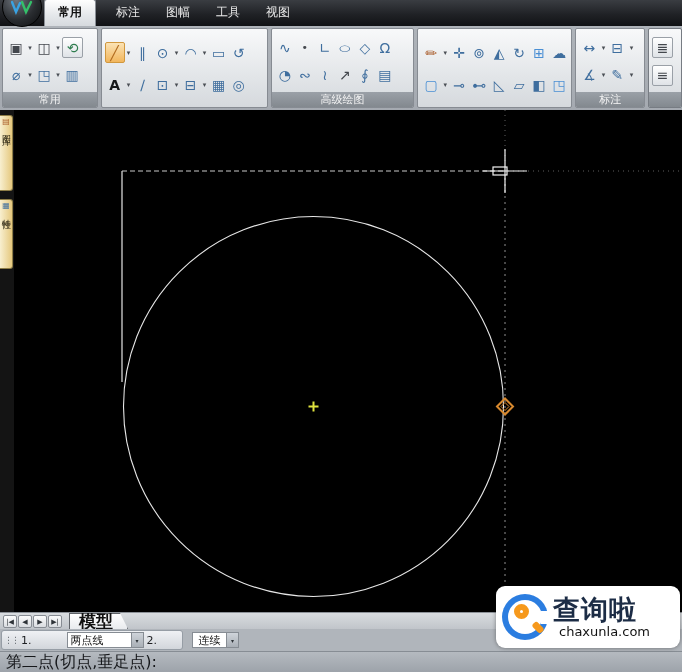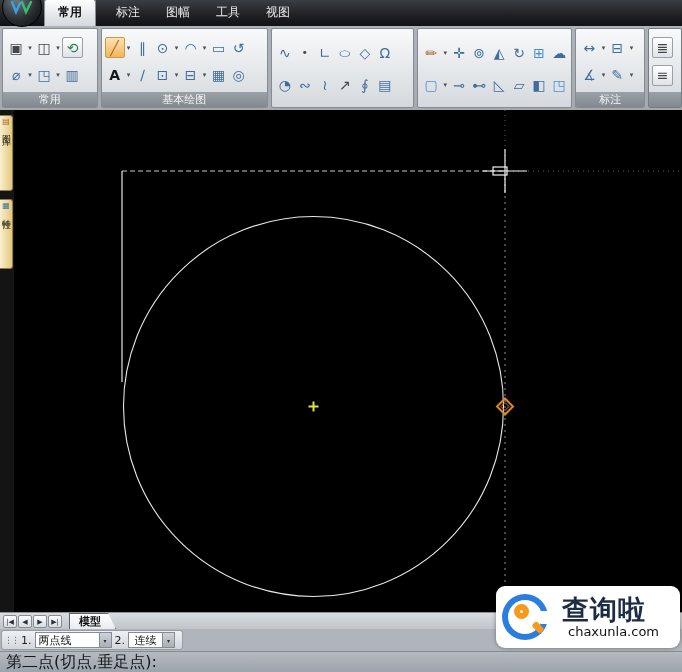--- a/index.html
+++ b/index.html
@@ -79,54 +79,54 @@
     position:absolute; left:0; top:612px; width:682px; height:17px;
     background:linear-gradient(#d9dcdf,#c1c5ca); border-top:1px solid #8d9298;
     display:flex; align-items:flex-end; padding-left:3px;
   }
   .navbtn {
     width:14px; height:13px; margin:0 1px 1px 0; font-size:7px; color:#2e3338;
     background:linear-gradient(#fcfcfc,#d9dce0); border:1px solid #878c93; border-radius:2px;
     display:flex; align-items:center; justify-content:center; cursor:default;
   }
   .model-tab {
-    margin-left:6px; height:16px; padding:0 14px 0 9px; font-size:11px; font-weight:bold; color:#111;
+    margin-left:6px; height:16px; padding:0 14px 0 9px; font-size:17px; font-weight:bold; color:#111;
     background:linear-gradient(#ffffff,#e9ebee); border:1px solid #5f6368; border-bottom:none;
     clip-path:polygon(0 0, calc(100% - 8px) 0, 100% 100%, 0 100%);
     display:flex; align-items:center; cursor:default;
   }
   
   .cmdbar { position:absolute; left:0; top:629px; width:682px; height:22px; background:#b0b5bb; }
   .cmdbox {
     position:absolute; left:1px; top:1px; height:20px; width:182px;
     background:linear-gradient(#eff1f4,#d2d6db); border:1px solid #969da5; border-radius:3px;
     display:flex; align-items:center; padding:0 4px 0 2px; gap:3px;
   }
   .grip { font-size:9px; color:#6c7278; letter-spacing:-2px; cursor:default; }
   .cmdlabel { font-size:11px; color:#1d1f22; white-space:nowrap; }
-  .combo { display:flex; height:16px; }
+  .combo { display:flex; height:16px;margin-left:32px; }
   .combo input {
     height:16px; border:1px solid #868c93; border-right:none; background:#fff;
     font-size:11px; font-family:inherit; padding:0 3px; color:#111;
   }
   .combo .arrowbtn {
     width:13px; height:16px; background:linear-gradient(#cfd4da,#a9afb6);
     border:1px solid #868c93; font-size:6px; color:#2e3338;
     display:flex; align-items:center; justify-content:center; cursor:default;
   }
   
   .statusbar {
     position:absolute; left:0; top:651px; width:682px; height:21px;
     background:linear-gradient(#b5bac0,#9da3aa); border-top:1px solid #878d94;
     font-size:16px; color:#16181b; line-height:20px; padding-left:6px;
   }
   
   .watermark {
     position:absolute; left:496px; top:586px; width:184px; height:62px;
-    background:#fff; border-radius:9px; display:flex; align-items:center; padding:0 6px; gap:14px;
+    background:#fff; border-radius:9px; display:flex; align-items:center; padding:0 6px; gap:5px;
     box-shadow:0 0 4px rgba(0,0,0,.4); z-index:8;
   }
   .wm-logo { position:relative; width:46px; height:46px; flex:0 0 46px; }
   .wm-ring { position:absolute; inset:0; border-radius:50%; background:#2b7de0; }
   .wm-ring-hole { position:absolute; inset:6px; border-radius:50%; background:#fff; }
   .wm-gap { position:absolute; right:-2px; top:17px; width:9px; height:13px; background:#fff; }
   .wm-lens { position:absolute; left:12px; top:10px; width:15px; height:15px; border:6px solid #f6991c; border-radius:50%; }
   .wm-handle { position:absolute; left:30px; top:30px; width:12px; height:7px; background:#f6991c; border-radius:3px; transform:rotate(45deg); }
   .wm-text { display:flex; flex-direction:column; align-items:flex-start; line-height:1; }
   .wm-title { font-family:"DejaVu Serif","Liberation Serif",serif; font-size:27px; font-weight:bold; color:#1c2c45; letter-spacing:1px; }
@@ -193,21 +193,20 @@
             <span class="dd">▾</span>
           <span class="ribtn c-steel">∕</span>
           <span class="ribtn c-steel">⊡</span>
             <span class="dd">▾</span>
           <span class="ribtn c-steel">⊟</span>
             <span class="dd">▾</span>
           <span class="ribtn c-steel">▦</span>
           <span class="ribtn c-steel">◎</span>
         </div>
       </div>
-      <div class="rgroup-label">基本绘图</div>
     </div>
 
     <div class="rgroup" style="width:144px">
       <div class="rgroup-rows">
         <div class="irow">
           <span class="ribtn c-steel">∿</span>
           <span class="ribtn c-dark small">•</span>
           <span class="ribtn c-steel">∟</span>
           <span class="ribtn c-steel">
               <span class="squash">○</span>
@@ -217,20 +216,21 @@
         </div>
         <div class="irow">
           <span class="ribtn c-steel">◔</span>
           <span class="ribtn c-steel">∾</span>
           <span class="ribtn c-steel">≀</span>
           <span class="ribtn c-dark">↗</span>
           <span class="ribtn c-steel">∮</span>
           <span class="ribtn c-steel">▤</span>
         </div>
       </div>
+      <div class="rgroup-label">高级绘图</div>
     </div>
 
     <div class="rgroup" style="width:156px">
       <div class="rgroup-rows">
         <div class="irow">
           <span class="ribtn c-red">✏</span>
             <span class="dd">▾</span>
           <span class="ribtn c-steel">✛</span>
           <span class="ribtn c-steel">⊚</span>
           <span class="ribtn c-steel">◭</span>

